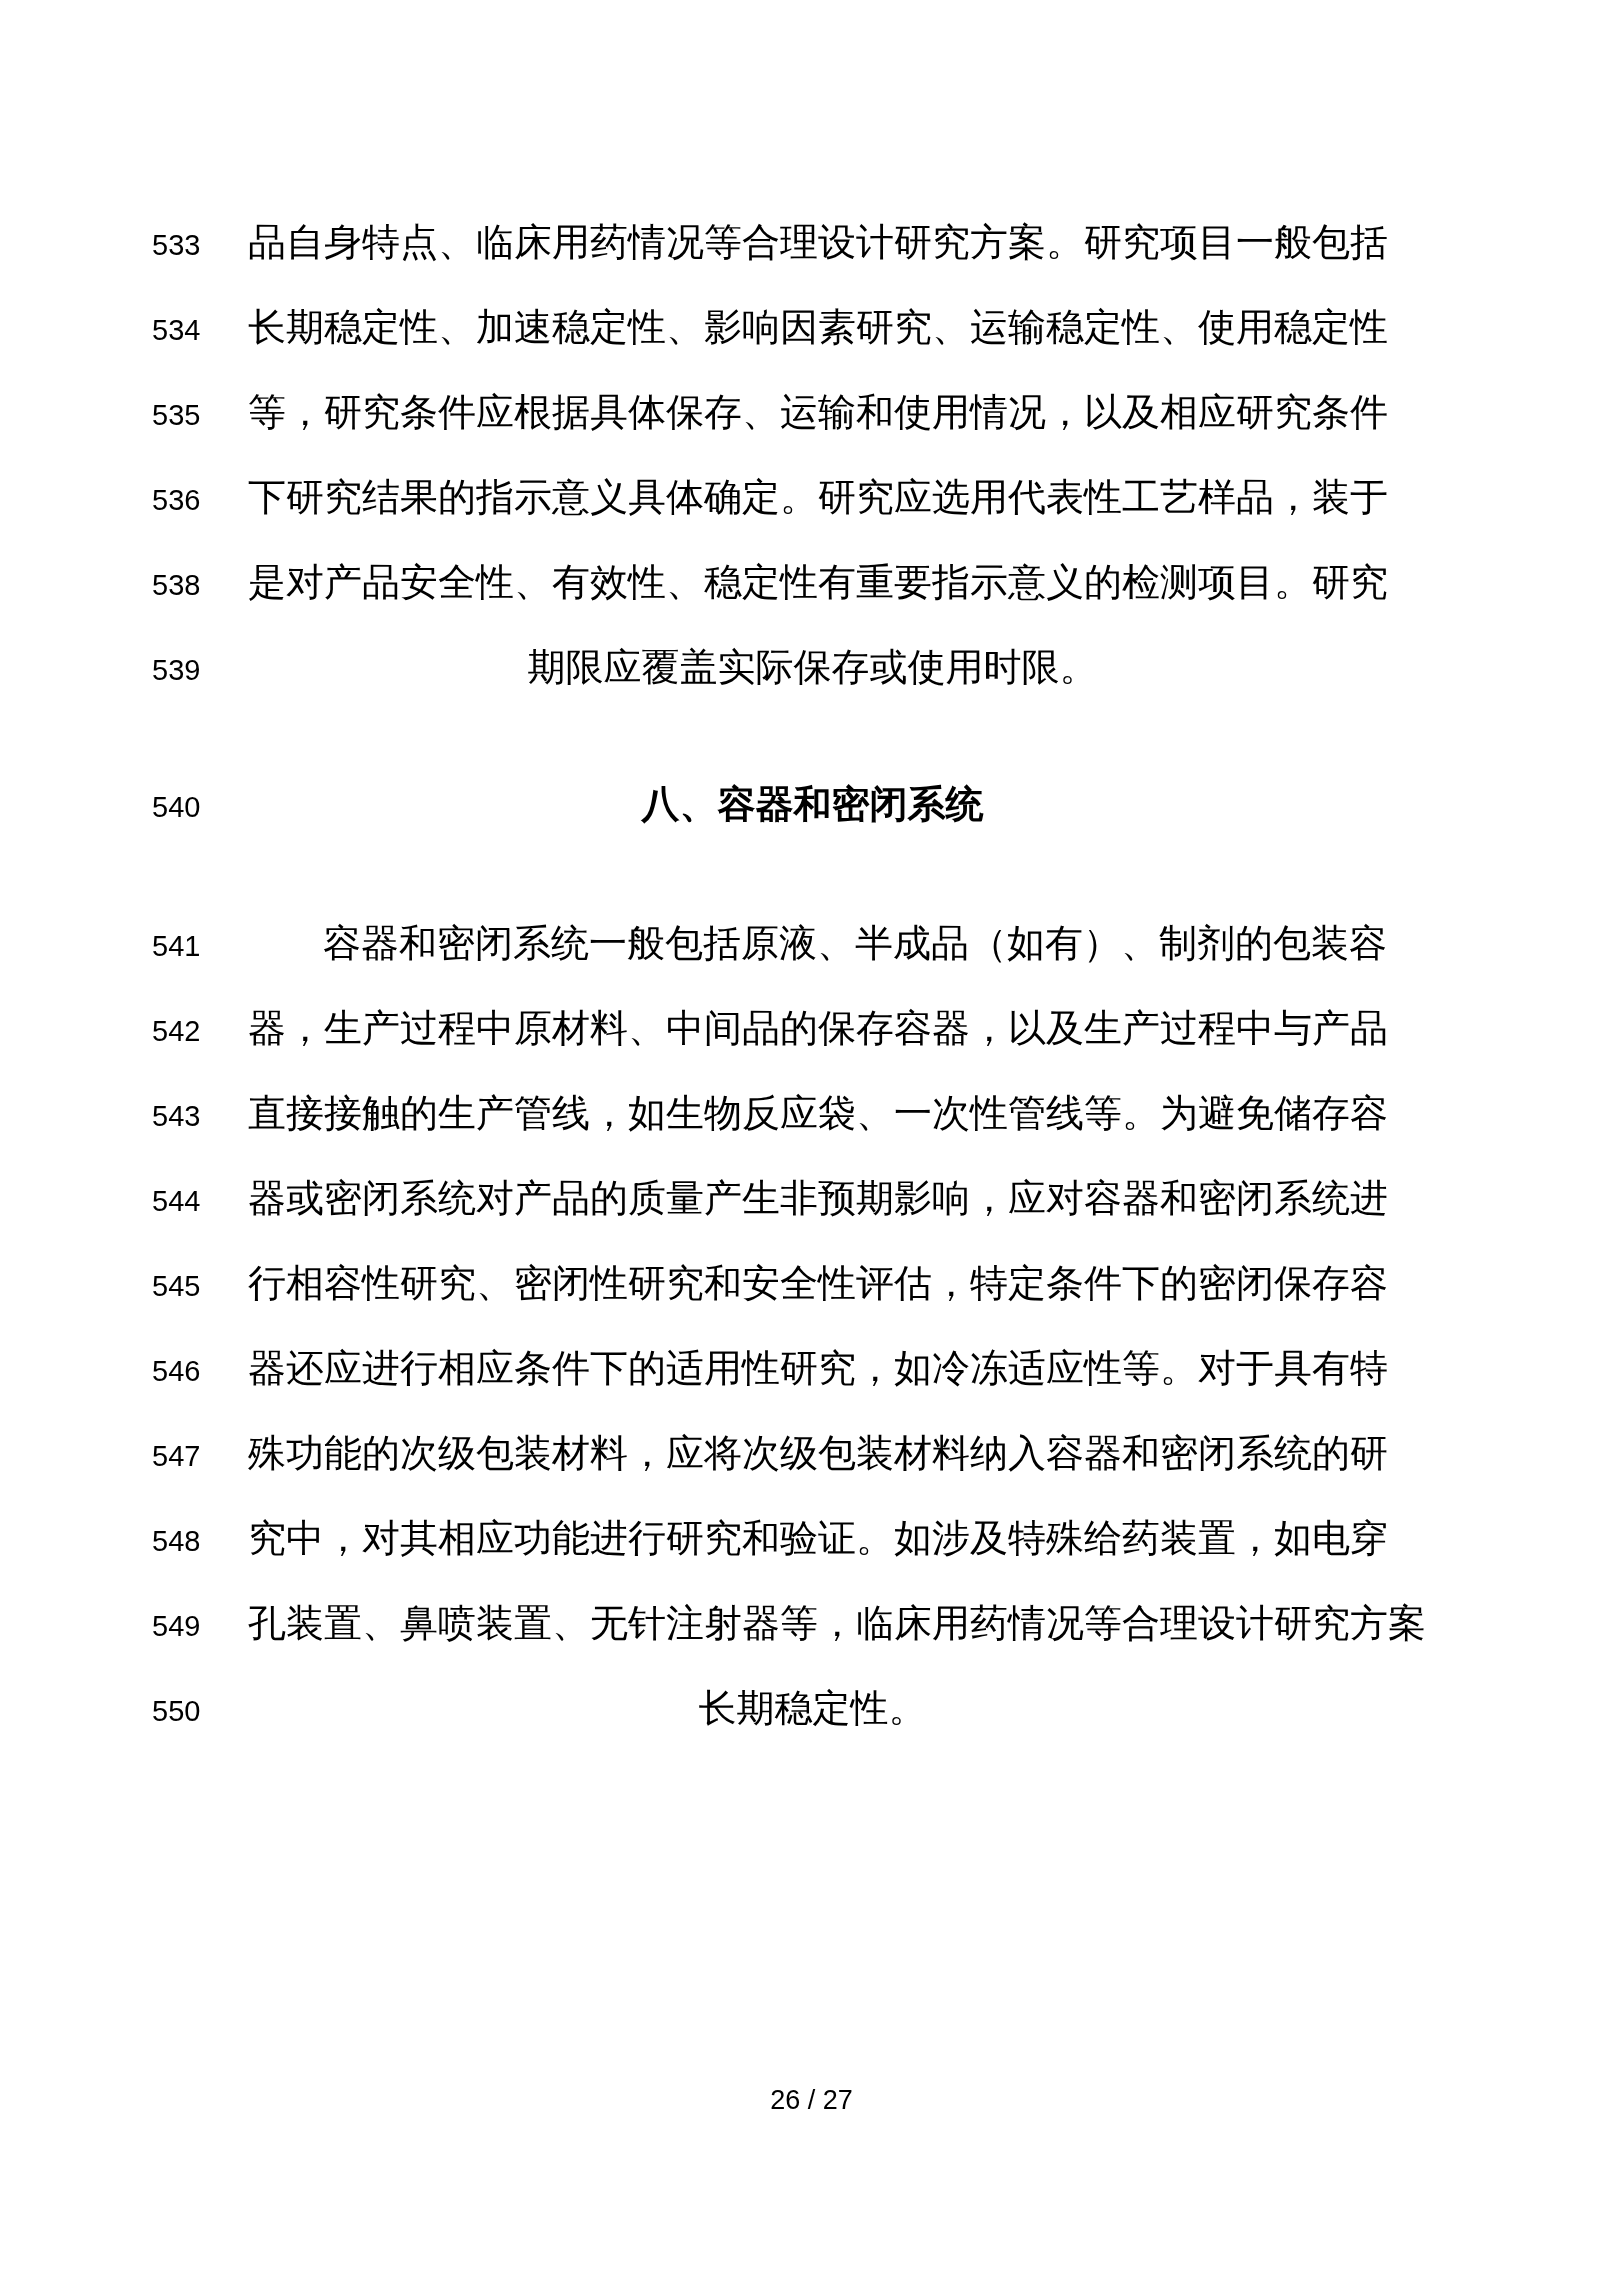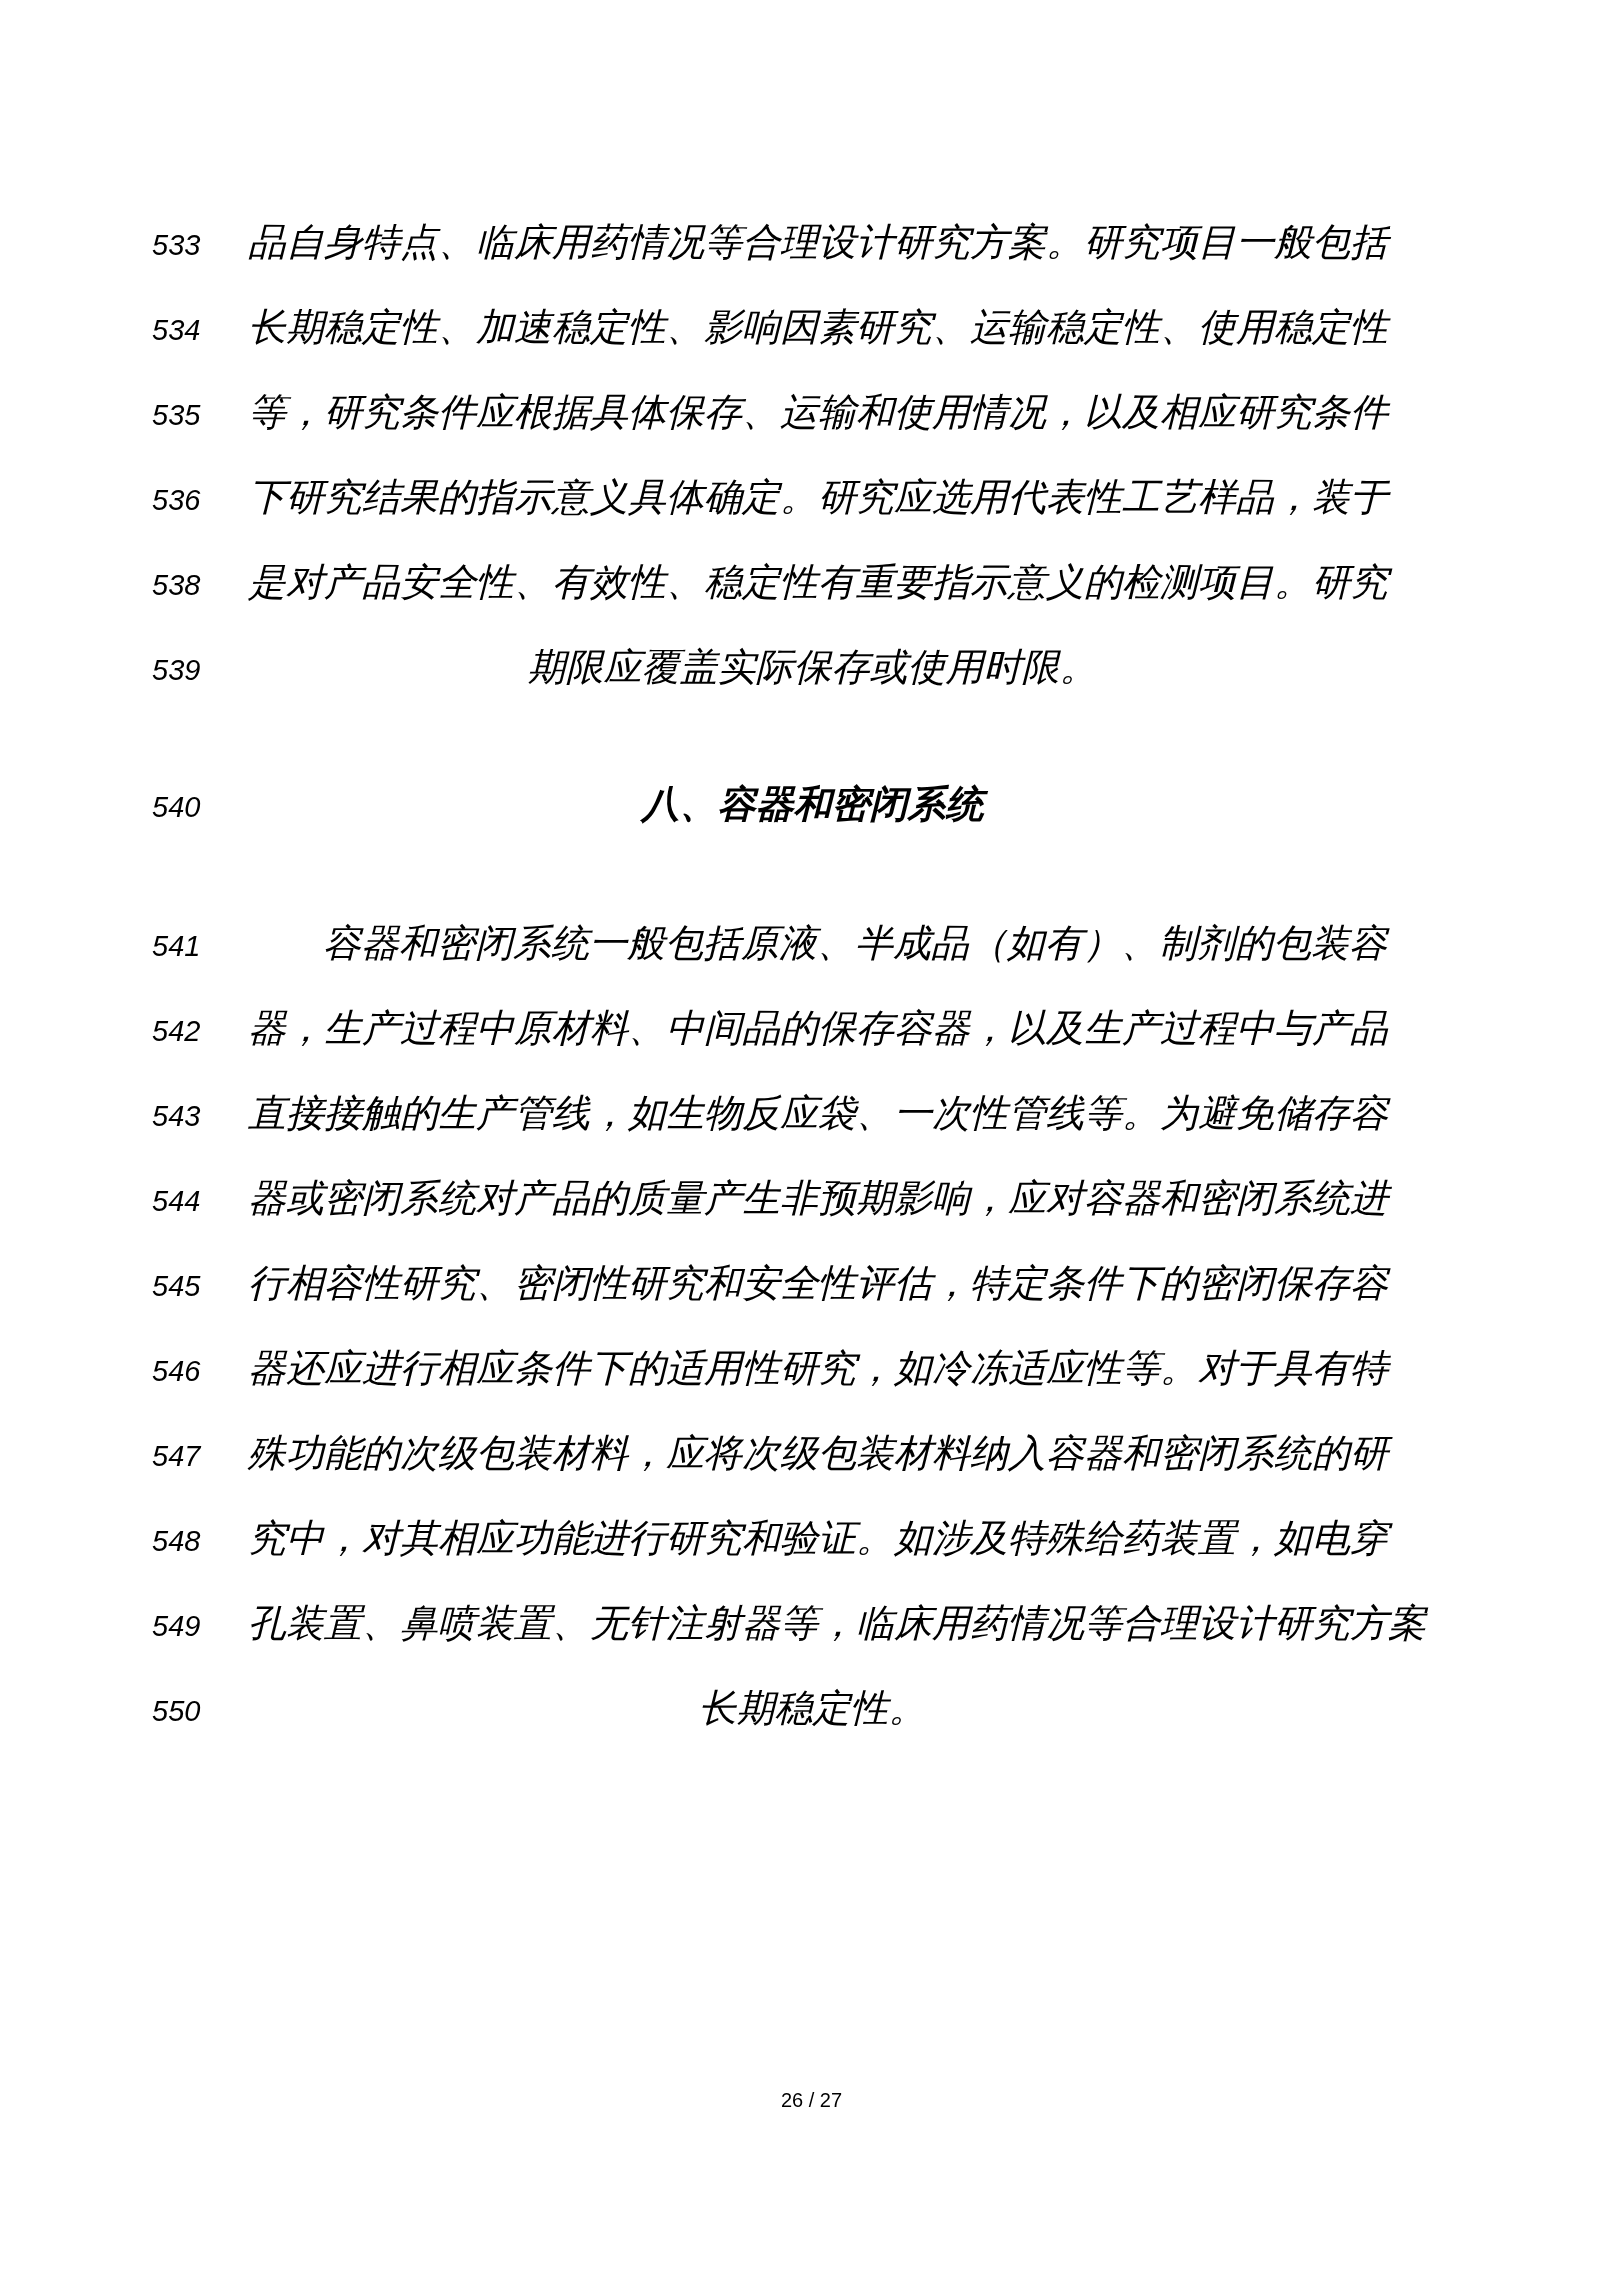--- a/index.html
+++ b/index.html
@@ -15,21 +15,20 @@
     background: #ffffff;
     color: #000000;
     font-family: "Liberation Sans", sans-serif;
     overflow: hidden;
   }
   .lines {
     position: absolute;
     top: 200px;
     left: 0;
     right: 16px;
-    font-style: italic;
   }
   .row {
     position: relative;
     height: 85px;
     line-height: 85px;
     white-space: nowrap;
     font-size: 0; 
   }
   .row .num {
     display: inline-block;
@@ -66,21 +65,21 @@
   }
   .row.heading + .row {
     margin-top: 54px;
   }
   .footer {
     position: absolute;
     top: 2084px;
     left: 0;
     width: 100%;
     text-align: center;
-    font-size: 20px;
+    font-size: 27px;
     line-height: 32px;
     color: #000000;
   }
 </style>
 </head>
 <body>
 
 <div class="page">
   <div class="lines">
       <div class="row body justify"><span class="num">533</span><span class="txt">品自身特点、临床用药情况等合理设计研究方案。研究项目一般包括</span></div>

